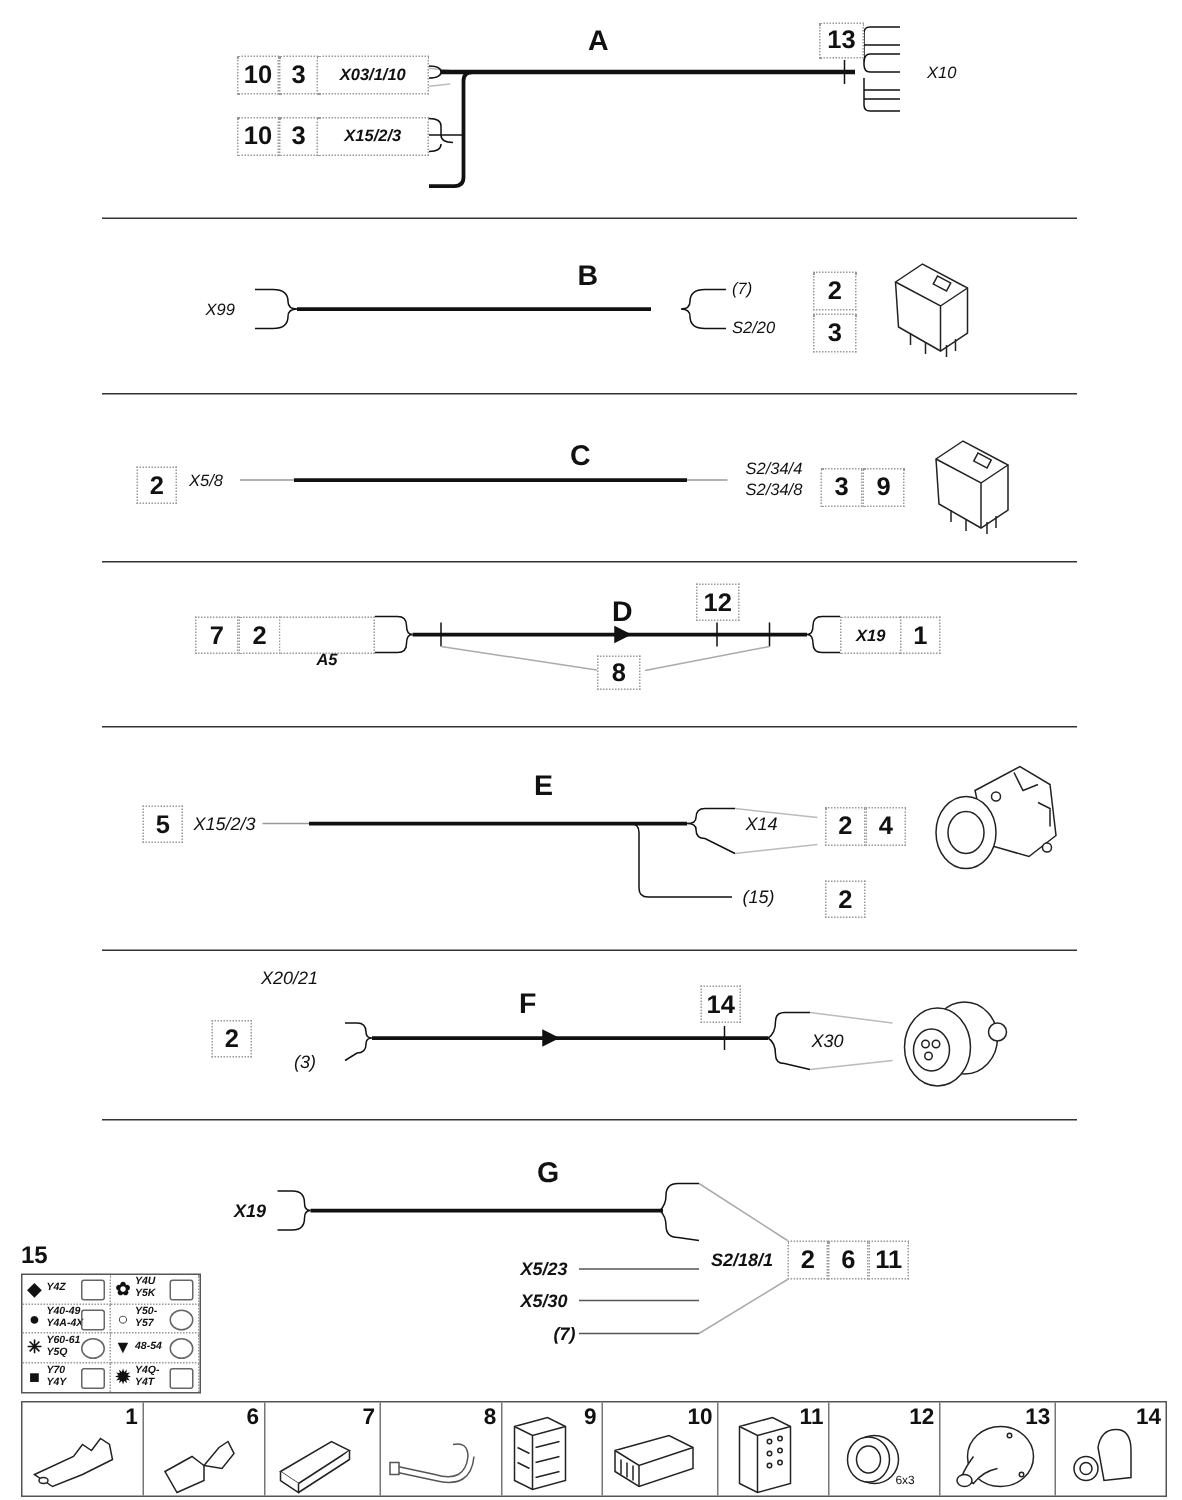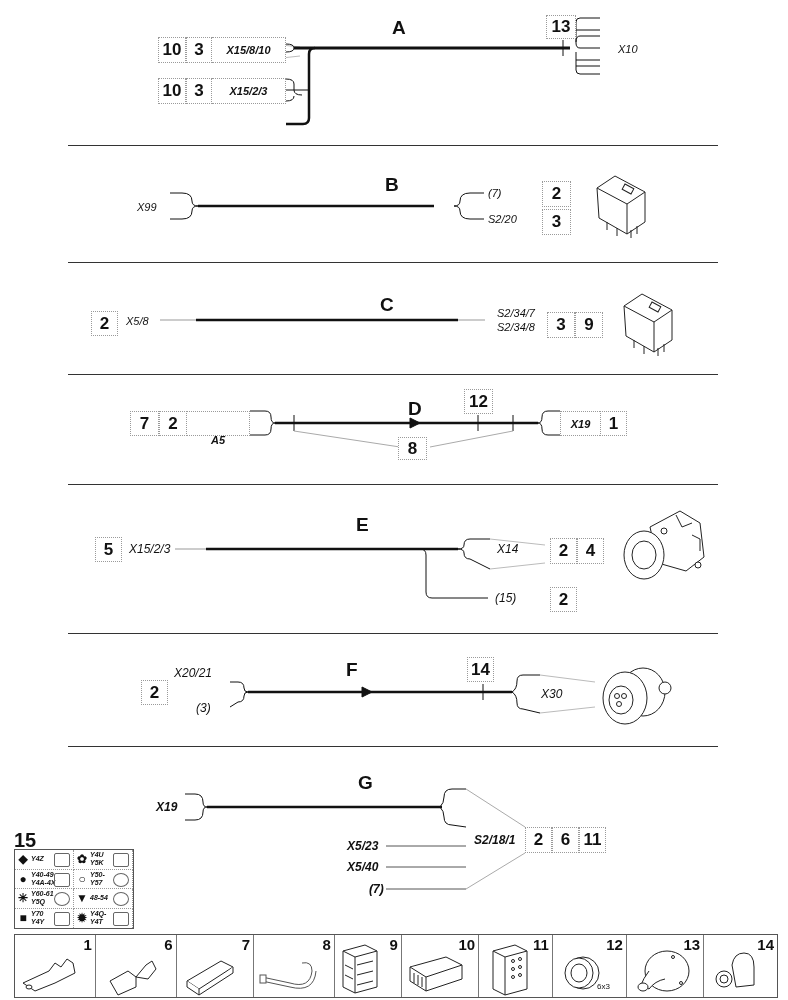--- a/index.html
+++ b/index.html
@@ -87,21 +87,21 @@
     <path d="M466 789 L525 827 M525 853 L466 889" stroke="#aaa" stroke-width="1"></path>
     <path d="M386 846 L466 846 M386 867 L466 867 M386 889 L466 889" stroke="#555" stroke-width="1"></path>
   </g>
 </svg>
 
 <div>
   <div class="letter" style="left:392px;top:17px;">A</div>
   <div class="box" style="left:158px;top:37px;width:28px;height:26px;">10</div>
   <div class="box" style="left:186px;top:37px;width:26px;height:26px;">3</div>
   <div class="box" style="left:212px;top:37px;width:74px;height:26px;border-left:none;">
-    <span class="lbl" style="position:static;">X15/8/10</span>
+    <span class="lbl" style="position:static;">X03/1/10</span>
   </div>
   <div class="box" style="left:158px;top:78px;width:28px;height:26px;">10</div>
   <div class="box" style="left:186px;top:78px;width:26px;height:26px;">3</div>
   <div class="box" style="left:212px;top:78px;width:74px;height:26px;border-left:none;">
     <span class="lbl" style="position:static;">X15/2/3</span>
   </div>
   <div class="box" style="left:546px;top:15px;width:30px;height:24px;">13</div>
   <div class="lbl" style="left:618px;top:43px;">X10</div>
 </div>
 <div class="divider" style="top:145px;"></div>
@@ -121,21 +121,21 @@
       <path d="M14 50 L14 58 M24 56 L24 64 M38 58 L38 66 M44 54 L44 62"></path>
     </g>
   </svg>
 </div>
 <div class="divider" style="top:262px;"></div>
 
 <div>
   <div class="letter" style="left:380px;top:294px;">C</div>
   <div class="box" style="left:91px;top:311px;width:27px;height:25px;">2</div>
   <div class="lbl" style="left:126px;top:315px;">X5/8</div>
-  <div class="lbl" style="left:497px;top:307px;">S2/34/7</div>
+  <div class="lbl" style="left:497px;top:307px;">S2/34/4</div>
   <div class="lbl" style="left:497px;top:321px;">S2/34/8</div>
   <div class="box" style="left:547px;top:312px;width:28px;height:26px;">3</div>
   <div class="box" style="left:575px;top:312px;width:28px;height:26px;">9</div>
   <svg style="left:620px;top:290px;" width="60" height="70">
     <g fill="#fff" stroke="#222" stroke-width="1">
       <path d="M4 16 L22 4 L52 20 L52 50 L34 62 L6 46 Z"></path>
       <path d="M4 16 L34 32 L52 20 M34 32 L34 62"></path>
       <rect x="30" y="14" width="10" height="6" transform="rotate(28 35 17)"></rect>
       <path d="M14 50 L14 58 M24 56 L24 64 M38 58 L38 66 M44 54 L44 62"></path>
     </g>
@@ -177,21 +177,21 @@
       <ellipse cx="24" cy="50" rx="12" ry="14"></ellipse>
       <path d="M56 10 L62 22 L72 18 M72 30 L80 34 L80 46"></path>
     </g>
   </svg>
 </div>
 <div class="divider" style="top:633px;"></div>
 
 <div>
   <div class="letter" style="left:346px;top:659px;">F</div>
   <div class="box" style="left:141px;top:680px;width:27px;height:25px;">2</div>
-  <div class="lbl big" style="left:174px;top:666px;">X20/21</div>
+  <div class="lbl big" style="left:174px;top:645px;">X20/21</div>
   <div class="lbl big" style="left:196px;top:701px;">(3)</div>
   <div class="box" style="left:467px;top:657px;width:27px;height:25px;">14</div>
   <div class="lbl big" style="left:541px;top:687px;">X30</div>
   <svg style="left:595px;top:660px;" width="80" height="70">
     <g fill="#fff" stroke="#222" stroke-width="1">
       <ellipse cx="48" cy="32" rx="22" ry="24"></ellipse>
       <ellipse cx="30" cy="38" rx="22" ry="26"></ellipse>
       <ellipse cx="26" cy="40" rx="12" ry="14"></ellipse>
       <circle cx="22" cy="36" r="2.5"></circle>
       <circle cx="29" cy="36" r="2.5"></circle>
@@ -203,25 +203,25 @@
 <div class="divider" style="top:746px;"></div>
 
 <div>
   <div class="letter" style="left:358px;top:772px;">G</div>
   <div class="lbl bold" style="left:156px;top:800px;">X19</div>
   <div class="lbl bold" style="left:474px;top:833px;text-align:right;">S2/18/1</div>
   <div class="box" style="left:525px;top:827px;width:27px;height:26px;">2</div>
   <div class="box" style="left:552px;top:827px;width:27px;height:26px;">6</div>
   <div class="box" style="left:579px;top:827px;width:27px;height:26px;">11</div>
   <div class="lbl bold" style="left:347px;top:839px;">X5/23</div>
-  <div class="lbl bold" style="left:347px;top:860px;">X5/40</div>
+  <div class="lbl bold" style="left:347px;top:860px;">X5/30</div>
   <div class="lbl bold" style="left:369px;top:882px;">(7)</div>
 </div>
 
-<div class="abs" style="left:14px;top:829px;font-weight:bold;font-size:20px;">15</div>
+<div class="abs" style="left:14px;top:829px;font-weight:bold;font-size:16px;">15</div>
 <div class="legend">
   <div class="legend-cell">
     <span class="sym">◆</span>
     <span class="code"><span>Y4Z</span></span>
     <span class="pic"></span>
   </div>
   <div class="legend-cell">
     <span class="sym">✿</span>
     <span class="code"><span>Y4U</span><br><span>Y5K</span></span>
     <span class="pic"></span>

